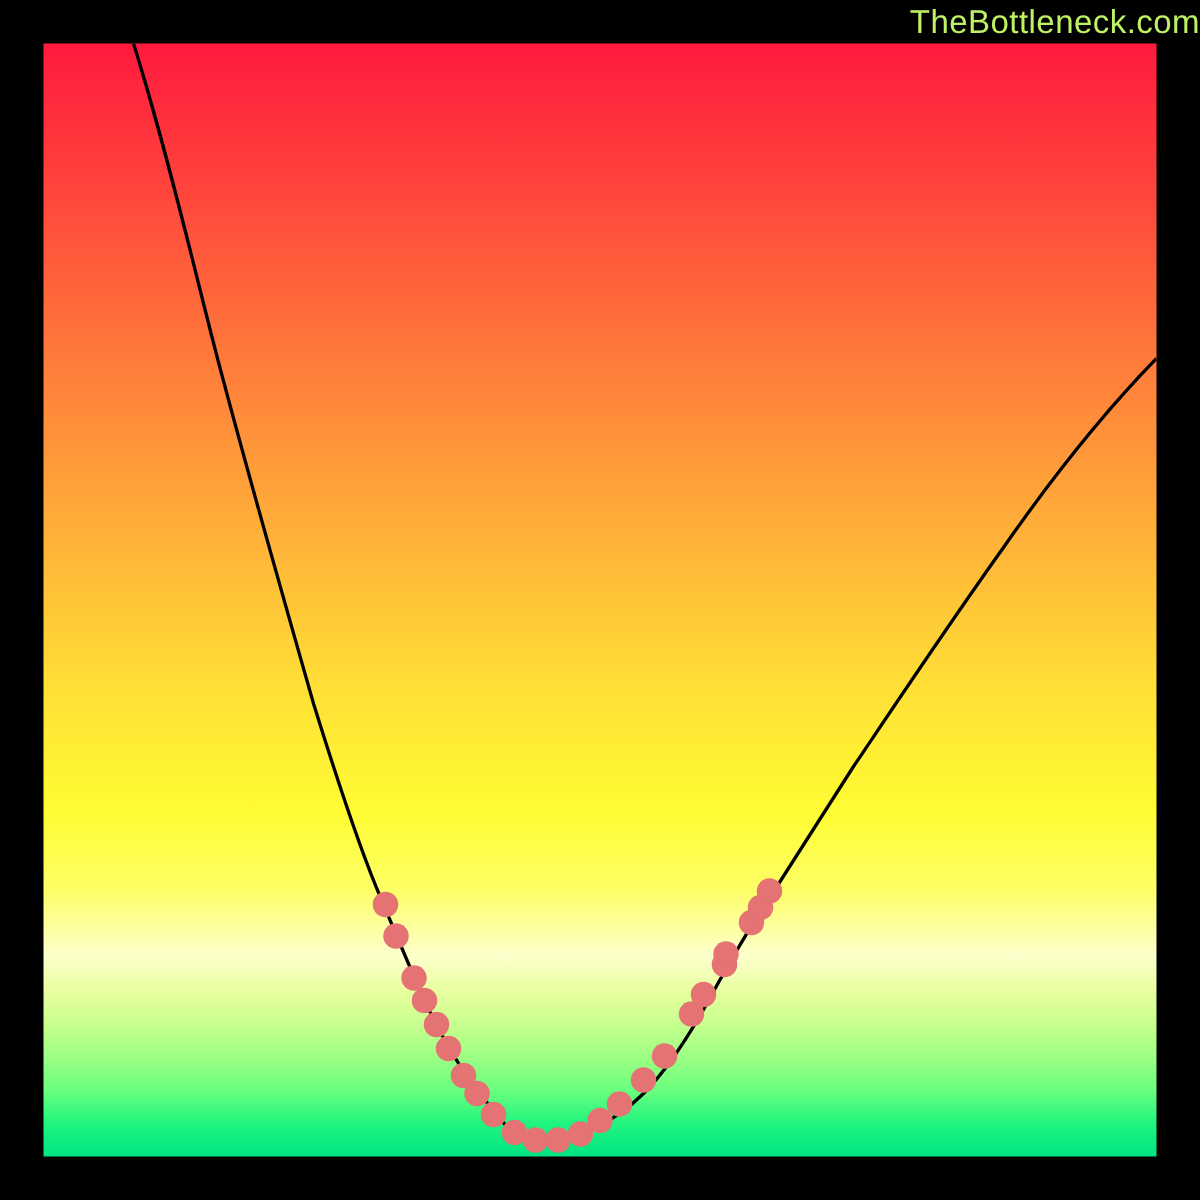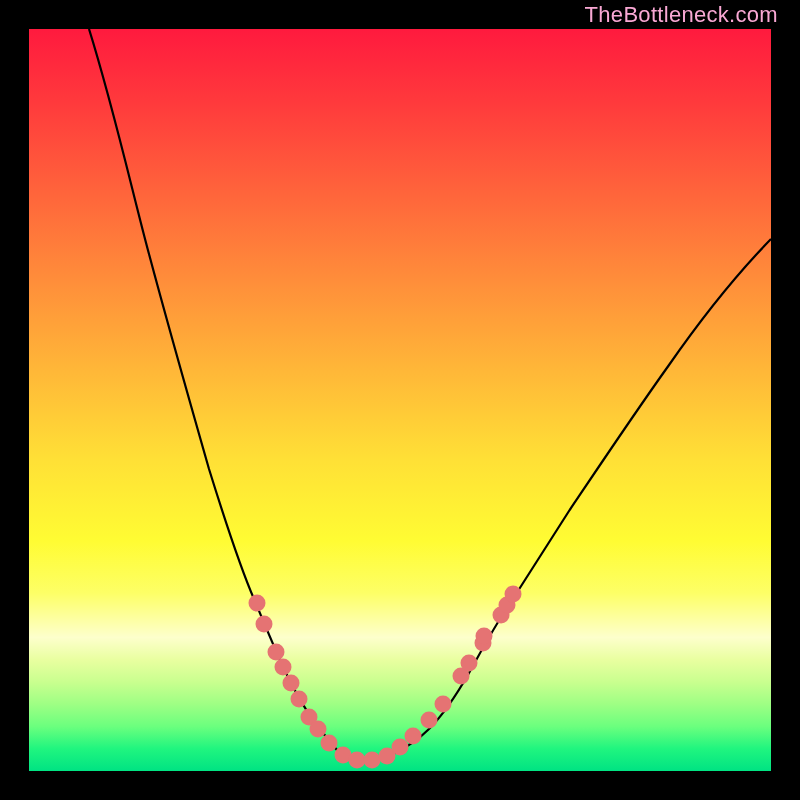--- a/index.html
+++ b/index.html
@@ -30,22 +30,22 @@
       #e9ffa0 85%,
       #c9ff8f 88%,
       #9eff84 91%,
       #6bff7e 94%,
       #20f57f 97%,
       #00e383 100%);
   }
   .watermark {
     position: absolute;
     top: 2px;
-    right: 22px;
-    color: #f9a8d4;
+    right: 0;
+    color: #bef264;
     font-size: 22px;
     font-weight: 500;
     letter-spacing: 0.3px;
     font-family: Arial, Helvetica, sans-serif;
   }
   svg.overlay {
     position: absolute;
     left: 0;
     top: 0;
     width: 742px;

